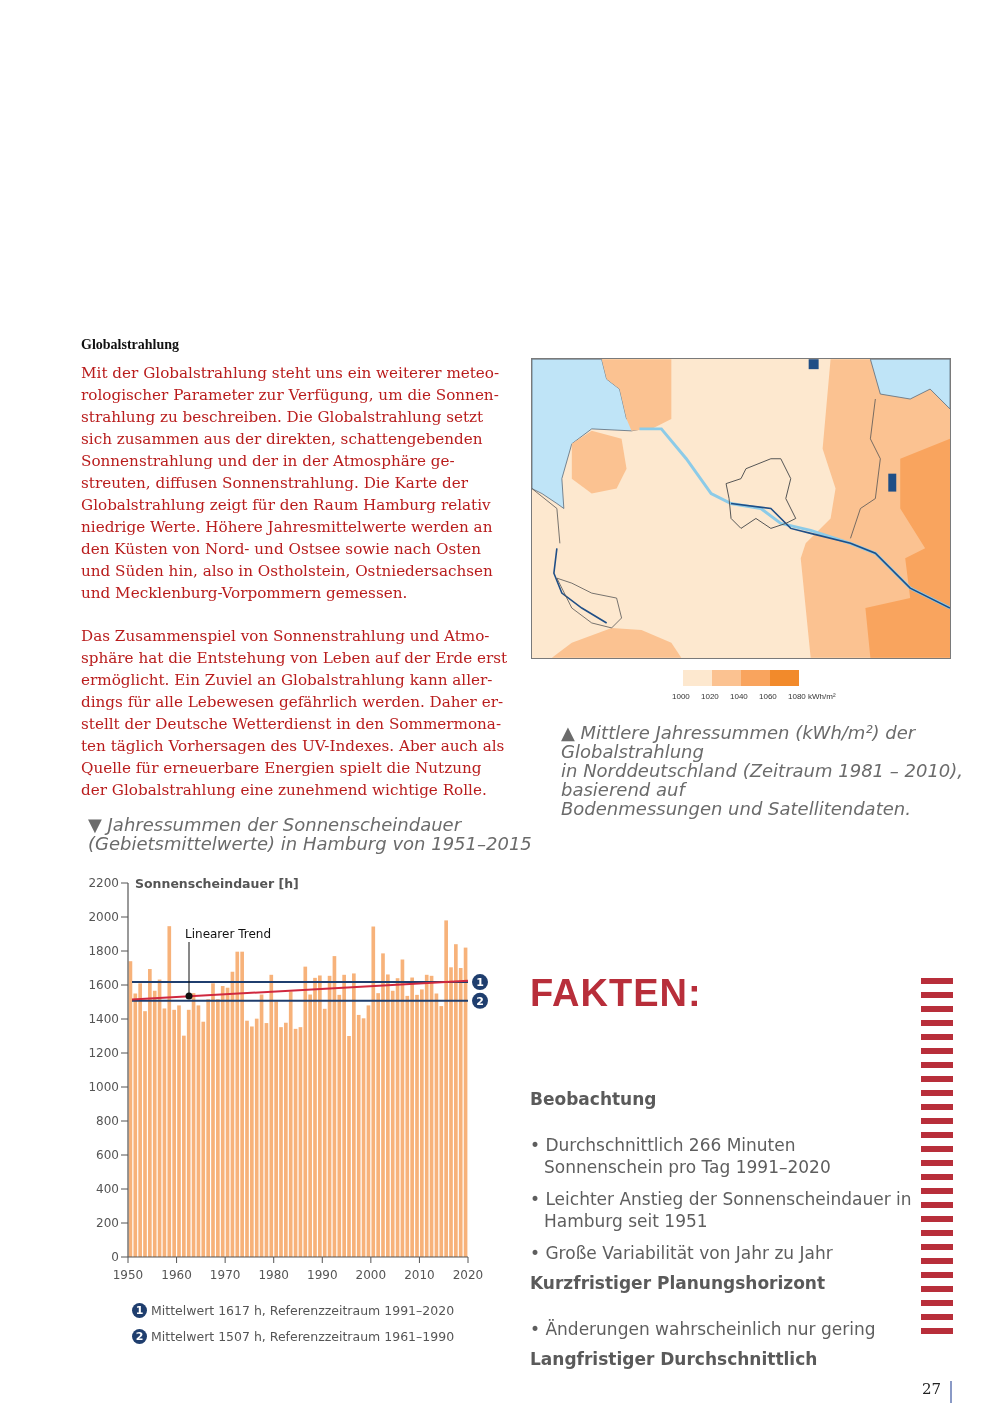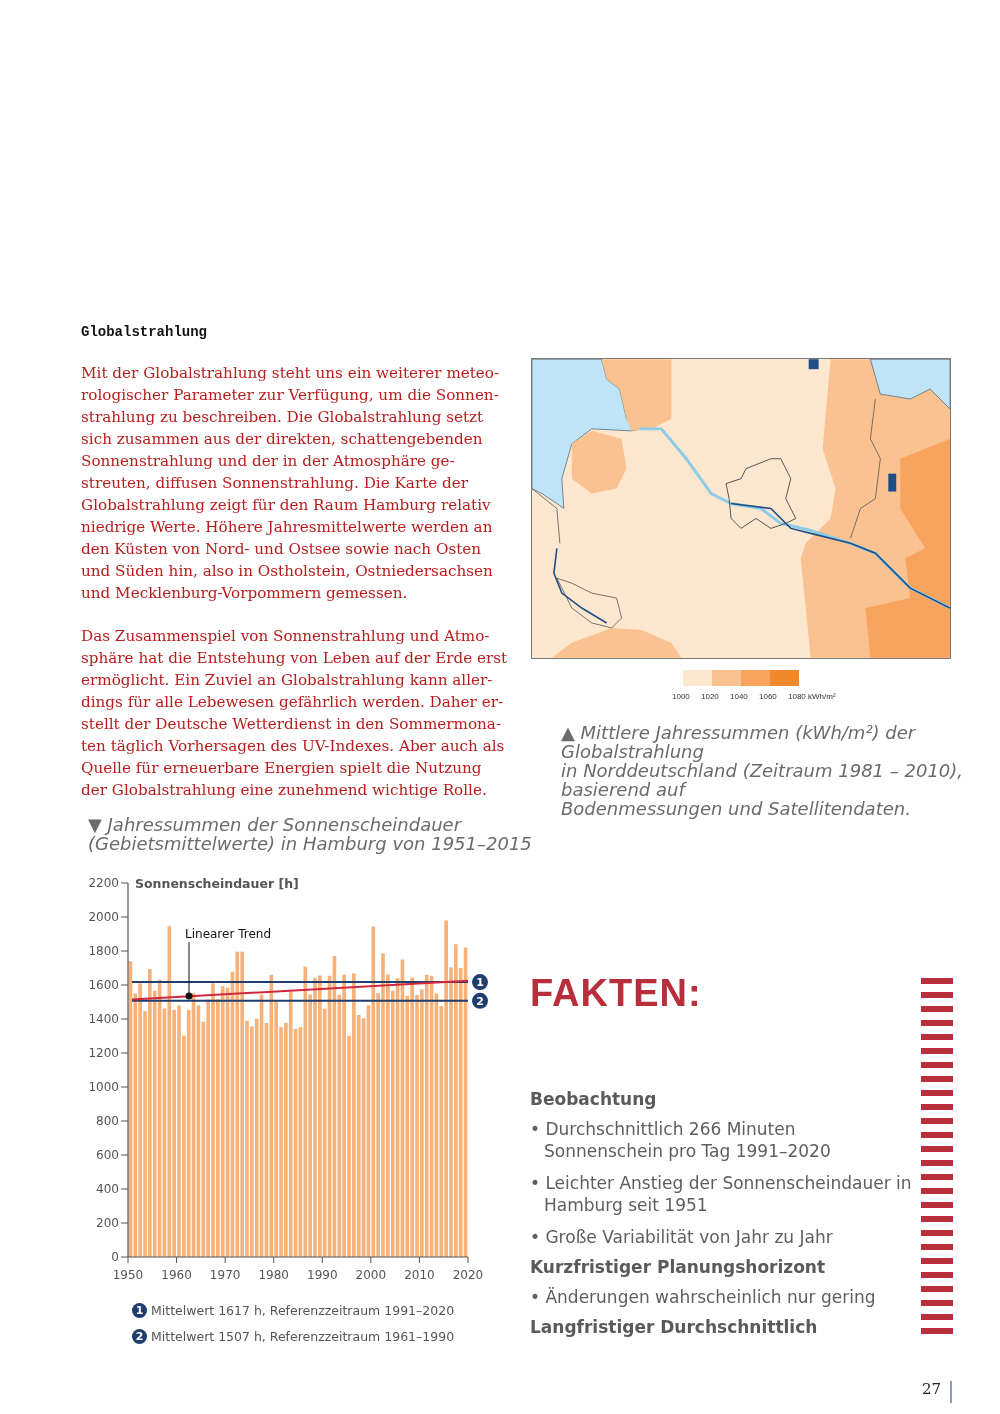--- a/index.html
+++ b/index.html
@@ -1,32 +1,32 @@
 <!DOCTYPE html>
 <html><head>
 <meta charset="utf-8">
 <style>
   html, body { margin:0; padding:0; background:#ffffff; }
   body { width:1000px; height:1414px; position:relative; overflow:hidden; font-family:"DejaVu Sans", sans-serif; color:#222; }
   .abs { position:absolute; }
-  .heading { left:81px; top:324px; font-family:Liberation Mono, monospace; font-weight:bold; font-size:14px; color:#111; }
+  .heading { left:81px; top:337px; font-family:Liberation Serif, serif; font-weight:bold; font-size:14px; color:#111; }
   .body-text { left:81px; width:430px; font-family:"DejaVu Serif", serif; font-size:15.2px; line-height:22px; color:#b91c1c; }
   .body-text p { margin:0; }
   .para1 { top:362px; }
   .para2 { top:625px; }
   .caption { font-family:"DejaVu Sans", sans-serif; font-style:italic; font-size:18px; line-height:19px; color:#6b6b6b; }
   .map { left:531px; top:358px; width:418px; height:299px; border:1px solid #7a7a7a; overflow:hidden; background:#fde8cf; }
   .legend-bar { left:683px; top:670px; display:flex; }
   .legend-bar span { display:block; width:29px; height:16px; }
   .legend-labels { left:672px; top:692px; font-family:"Liberation Sans", sans-serif; font-size:8px; color:#333; display:flex; gap:0; }
   .legend-labels span { display:inline-block; width:29px; }
   .fakten-title { left:530px; top:972px; font-family:Liberation Sans, sans-serif; font-weight:bold; font-size:38px; color:#b82e3a; letter-spacing:1px; }
   .fakten { left:530px; top:1086px; width:385px; font-family:"DejaVu Sans", sans-serif; color:#555; }
   .fakten h3 { margin:0; font-size:17px; font-weight:bold; color:#5a5a5a; line-height:26px; }
-  .fakten ul { list-style:none; margin:6px 0 6px 0; padding:0; }
+  .fakten ul { list-style:none; margin:22px 0 6px 0; padding:0; }
   .fakten li { font-size:17px; line-height:22px; color:#5e5e5e; padding-left:14px; text-indent:-14px; margin-bottom:10px; }
   .fakten li::before { content:"• "; }
   .stripes { left:921px; top:978px; width:32px; }
   .stripes div { height:6px; background:#b82e3a; margin-bottom:8px; }
   .page-num { left:922px; top:1380px; font-family:"DejaVu Serif", serif; font-size:15px; color:#222; }
   .page-bar { left:950px; top:1381px; width:2px; height:22px; background:#8a9ac6; }
   .mean-legend { left:132px; font-family:"DejaVu Sans", sans-serif; font-size:12.5px; color:#555; display:flex; align-items:center; gap:4px; }
   .badge { display:inline-flex; width:15px; height:15px; border-radius:50%; background:#1f3e6e; color:#fff; font-size:11px; font-weight:bold; align-items:center; justify-content:center; }
 </style>
 </head>

